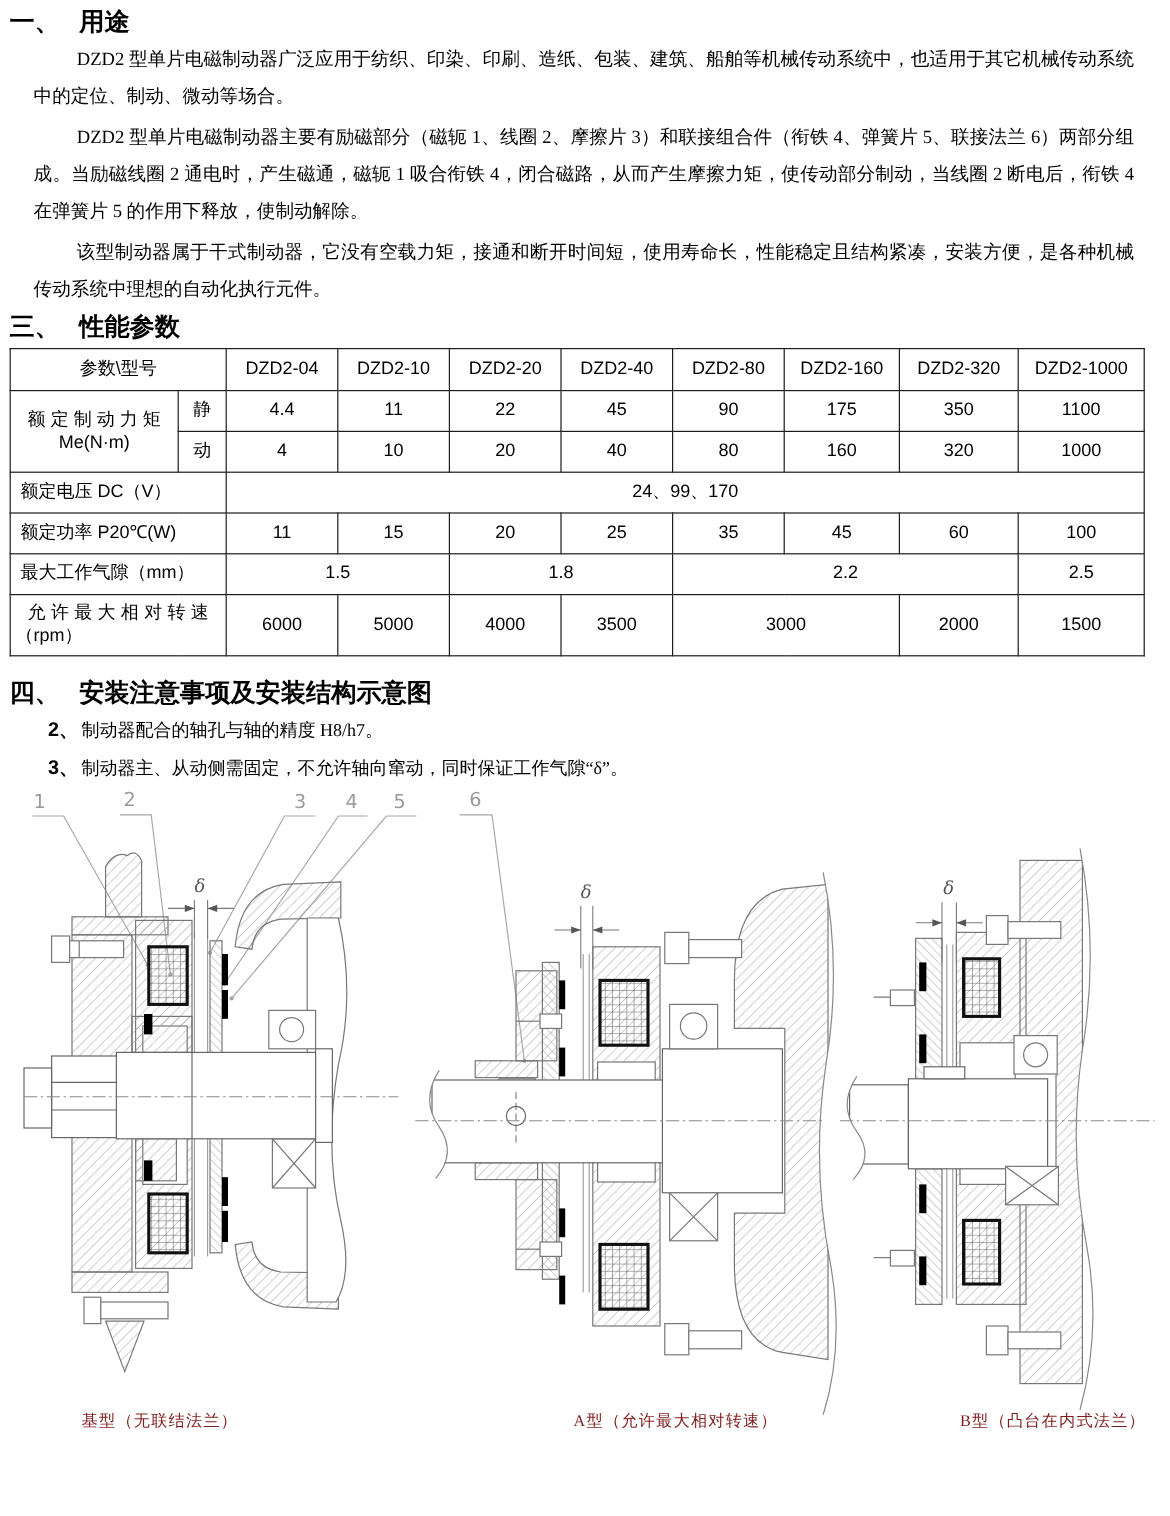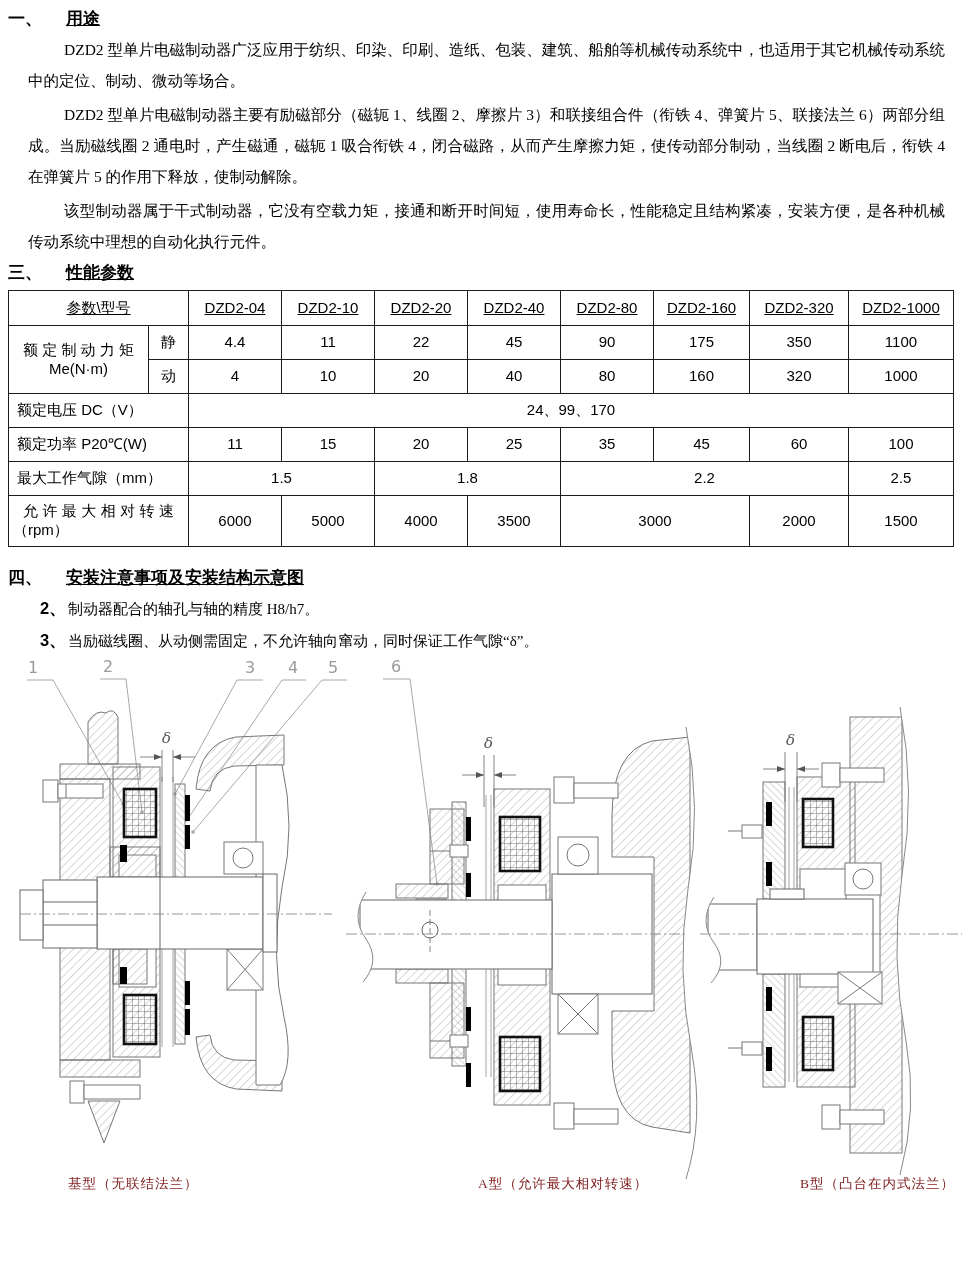--- a/index.html
+++ b/index.html
@@ -1,33 +1,33 @@
 <!DOCTYPE html>
 <html><head>
 <meta charset="utf-8">
 <style>
   html,body{margin:0;padding:0;}
   body{width:975px;height:1263px;background:#fdfdfd;position:relative;
        font-family:"Liberation Serif","DejaVu Serif",serif;color:#000;overflow:hidden;}
   .page{position:absolute;inset:0;background:#fff;}
   .doc{padding:6px 14px 0 8px;}
-  .sec-head{font-size:17px;font-weight:bold;line-height:26px;margin:0 0 2px 0;
-            font-family:"Liberation Sans",sans-serif;text-decoration:underline;}
+  .sec-head{font-size:21px;font-weight:bold;line-height:26px;margin:0 0 2px 0;
+            font-family:"Liberation Sans",sans-serif;}
   .sec-head .num{display:inline-block;width:58px;}
   .para{font-size:15.5px;line-height:31px;text-align:justify;margin:0 16px 3px 20px;
         text-indent:36px;}
   .sub-item{font-size:15px;line-height:31px;margin-left:32px;}
   .sub-item .inum{font-weight:bold;font-size:16.5px;display:inline-block;width:28px;
                   font-family:"Liberation Sans",sans-serif;}
   
   table.perf{border-collapse:collapse;table-layout:fixed;margin:4px 0 0 0;
              font-family:"Liberation Sans",sans-serif;}
   table.perf td{border:1.6px solid #1c1c1c;text-align:center;vertical-align:middle;
                 font-size:15px;padding:0 4px;height:33px;line-height:1.25;}
-  table.perf .hd{height:34px;text-decoration:underline;}
+  table.perf .hd{height:34px;}
   table.perf .lbl{text-align:left;padding-left:8px;}
   table.perf .jst{text-align:justify;text-align-last:justify;padding:0 10px;}
   table.perf .ctr{text-align:center;text-align-last:center;}
   table.perf .tall{height:50px;}
   
   .draw-band{position:absolute;left:0;top:690;width:975px;height:555px;}
   .draw-band svg{position:absolute;left:0;top:0;}
   .callout{position:absolute;font-family:"DejaVu Sans",sans-serif;font-size:16px;
            color:#9a9a9a;line-height:16px;}
   .delta{position:absolute;font-family:"DejaVu Serif",serif;font-style:italic;
@@ -141,21 +141,21 @@
   </tbody>
       </table>
 
   <div class="sec-head" style="margin-top:18px;">
     <span class="num">四、</span><span>安装注意事项及安装结构示意图</span>
   </div>
   <div class="sub-item">
     <span class="inum">2、</span><span>制动器配合的轴孔与轴的精度 H8/h7。</span>
   </div>
   <div class="sub-item">
-    <span class="inum">3、</span><span>当励磁线圈、从动侧需固定，不允许轴向窜动，同时保证工作气隙“δ”。</span>
+    <span class="inum">3、</span><span>制动器主、从动侧需固定，不允许轴向窜动，同时保证工作气隙“δ”。</span>
   </div>
 </div>
 
 <div class="draw-band">
   <svg width="975" height="555" viewBox="0 0 975 555">
     <defs>
       <pattern id="h1" width="6" height="6" patternUnits="userSpaceOnUse" patternTransform="rotate(45)">
         <line x1="0" y1="0" x2="0" y2="6" stroke="#9a9a9a" stroke-width="0.8"></line>
       </pattern>
       <pattern id="h2" width="5" height="5" patternUnits="userSpaceOnUse" patternTransform="rotate(-45)">

